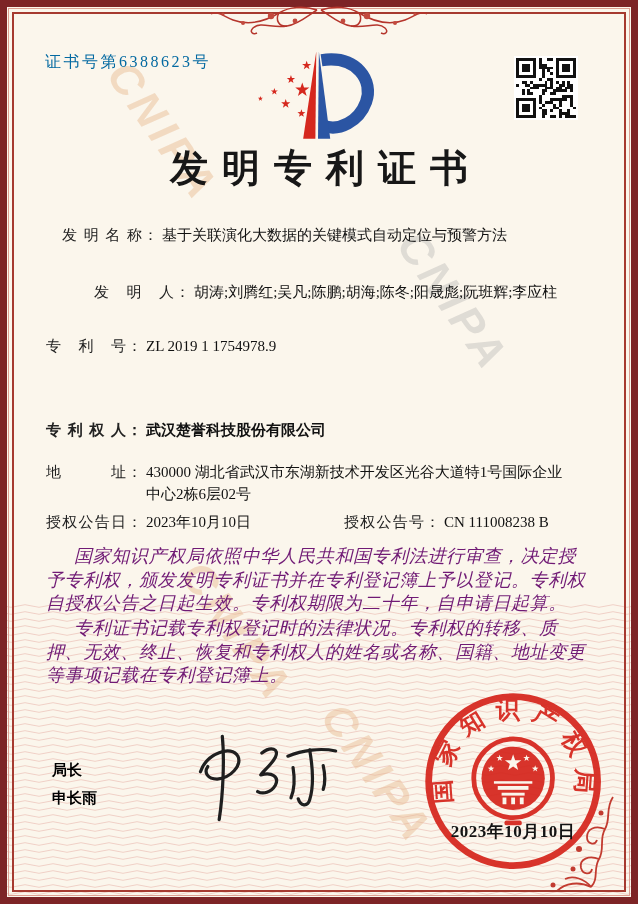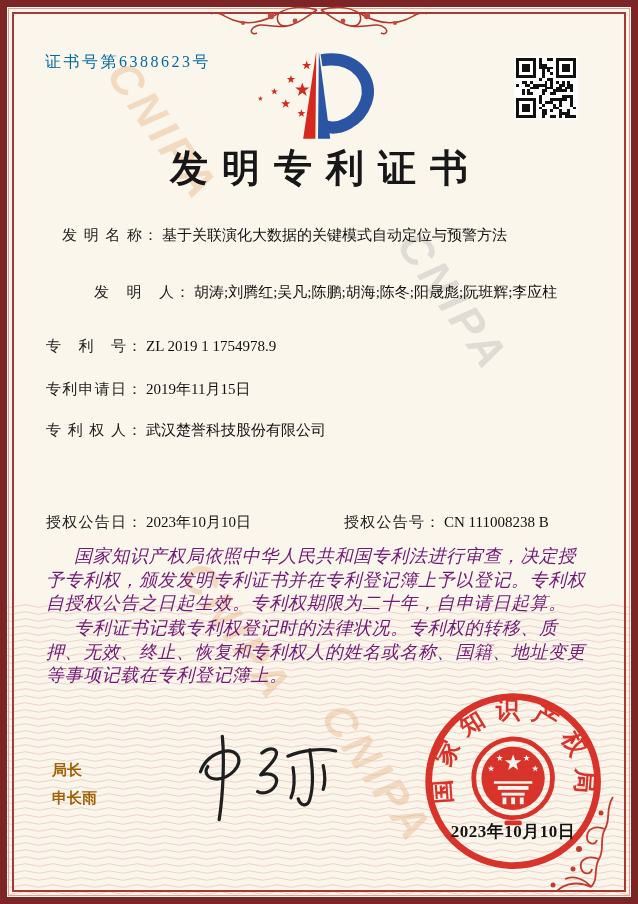--- a/index.html
+++ b/index.html
@@ -28,21 +28,21 @@
   .row{position:absolute;left:46px;width:560px;font-size:15px;line-height:22px;z-index:3;}
   .lbl{display:inline-block;width:80px;text-align:justify;text-align-last:justify;vertical-align:top;color:#222;}
   .colon{display:inline-block;vertical-align:top;margin:0 4px 0 1px;}
   .val{display:inline-block;vertical-align:top;color:#111;}
   .pair2{position:absolute;left:298px;top:0;}
   
   .para{position:absolute;left:46px;width:548px;font-size:18px;line-height:23.5px;
         font-style:italic;text-indent:28px;letter-spacing:.6px;color:#701a75;z-index:3;}
   
   .signer{position:absolute;left:52px;font-size:15px;font-weight:bold;
-          font-family:"Liberation Sans","DejaVu Sans",sans-serif;color:#a16207;z-index:3;}
+          font-family:"Liberation Sans","DejaVu Sans",sans-serif;color:#000000;z-index:3;}
   .signature{position:absolute;left:182px;top:726px;width:168px;height:104px;z-index:3;}
   .seal{position:absolute;left:420px;top:690px;width:192px;height:192px;z-index:4;opacity:.94;}
   .seal-date{position:absolute;left:437px;top:820px;width:152px;text-align:center;font-size:17px;
              font-weight:bold;color:#141414;z-index:5;letter-spacing:.5px;}
 </style>
 </head>
 <body>
 
 <div class="page">
 
@@ -280,25 +280,25 @@
 
   <div class="row" style="top:224px;margin-left:16px;">
     <span class="lbl">发明名称</span><span class="colon">：</span><span class="val" style="width:440px;">基于关联演化大数据的关键模式自动定位与预警方法</span>
   </div>
   <div class="row" style="top:281px;margin-left:48px;">
     <span class="lbl">发明人</span><span class="colon">：</span><span class="val" style="width:386px;">胡涛;刘腾红;吴凡;陈鹏;胡海;陈冬;阳晟彪;阮班辉;李应柱</span>
   </div>
   <div class="row" style="top:335px;">
     <span class="lbl">专利号</span><span class="colon">：</span><span class="val">ZL 2019 1 1754978.9</span>
   </div>
-  <div class="row" style="top:378px;">
-    <span class="lbl">专利申请日</span><span class="colon">：</span><span class="val">2019年11月15日</span>
-  </div>
-  <div class="row" style="top:419px;">
+  <div class="row" style="top:419px;font-weight:bold;">
     <span class="lbl">专利权人</span><span class="colon">：</span><span class="val">武汉楚誉科技股份有限公司</span>
+  </div>
+  <div class="row" style="top:461px;">
+    <span class="lbl">地址</span><span class="colon">：</span><span class="val" style="width:420px;">430000 湖北省武汉市东湖新技术开发区光谷大道特1号国际企业中心2栋6层02号</span>
   </div>
   <div class="row" style="top:511px;">
     <span class="lbl">授权公告日</span><span class="colon">：</span><span class="val">2023年10月10日</span>
     <span class="pair2">
       <span class="lbl">授权公告号</span><span class="colon">：</span><span class="val">CN 111008238 B</span>
     </span>
   </div>
 
   <div class="para" style="top:545px;">国家知识产权局依照中华人民共和国专利法进行审查，决定授予专利权，颁发发明专利证书并在专利登记簿上予以登记。专利权自授权公告之日起生效。专利权期限为二十年，自申请日起算。</div>
   <div class="para" style="top:617px;">专利证书记载专利权登记时的法律状况。专利权的转移、质押、无效、终止、恢复和专利权人的姓名或名称、国籍、地址变更等事项记载在专利登记簿上。</div>

